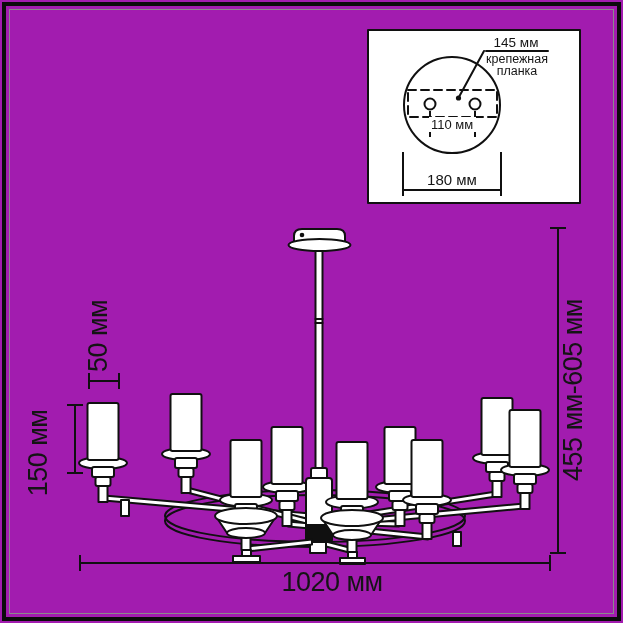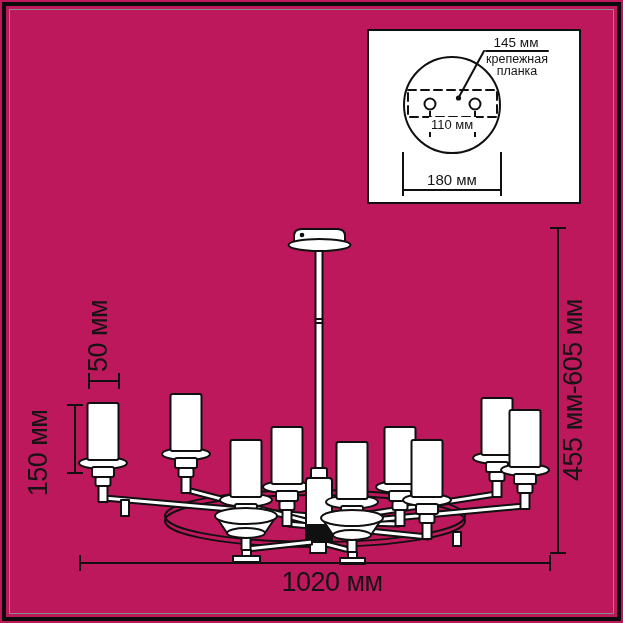--- a/index.html
+++ b/index.html
@@ -1,20 +1,20 @@
 <!DOCTYPE html>
 <html><head>
 <meta charset="utf-8">
 <style>
   html,body{
     margin:0;padding:0;background:#fff;
     width:623px;height:623px;overflow:hidden;
     font-family:"Liberation Sans", sans-serif;
   }
-  .canvas{position:relative;width:623px;height:623px;background:#be185d;}
+  .canvas{position:relative;width:623px;height:623px;background:#a21caf;}
   .frame-outer{position:absolute;inset:2px;border:4px solid #0b0b0b;pointer-events:none;z-index:5;}
   .frame-inner{position:absolute;inset:9px;border:1px solid #8a8a8a;pointer-events:none;z-index:5;}
   svg{position:absolute;left:0;top:0;}
   svg *{vector-effect:none;}
   .ln{stroke:#101010;stroke-width:2;fill:none;stroke-linecap:round;}
   .shape{stroke:#101010;stroke-width:2;fill:#ffffff;stroke-linejoin:round;}
   .solid{fill:#101010;stroke:none;}
   .dim{stroke:#101010;stroke-width:2;fill:none;stroke-linecap:butt;}
   .dimtext{fill:#141414;font-size:27px;letter-spacing:-0.5px;}
   .insettext{fill:#141414;}

